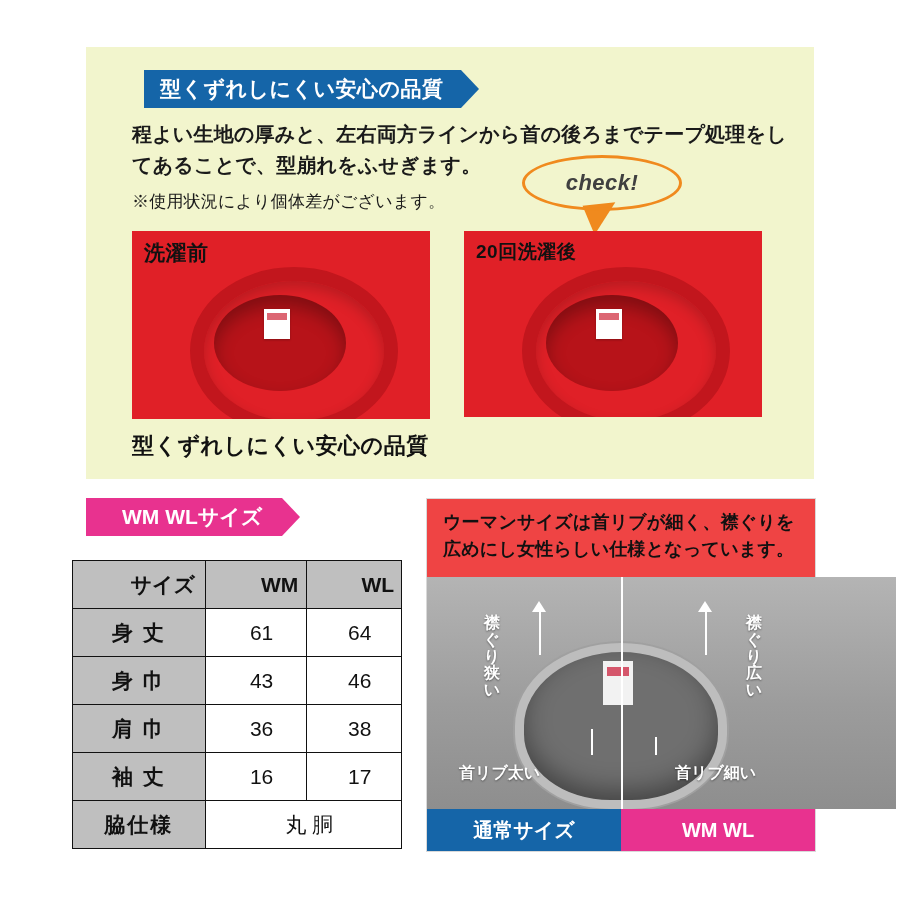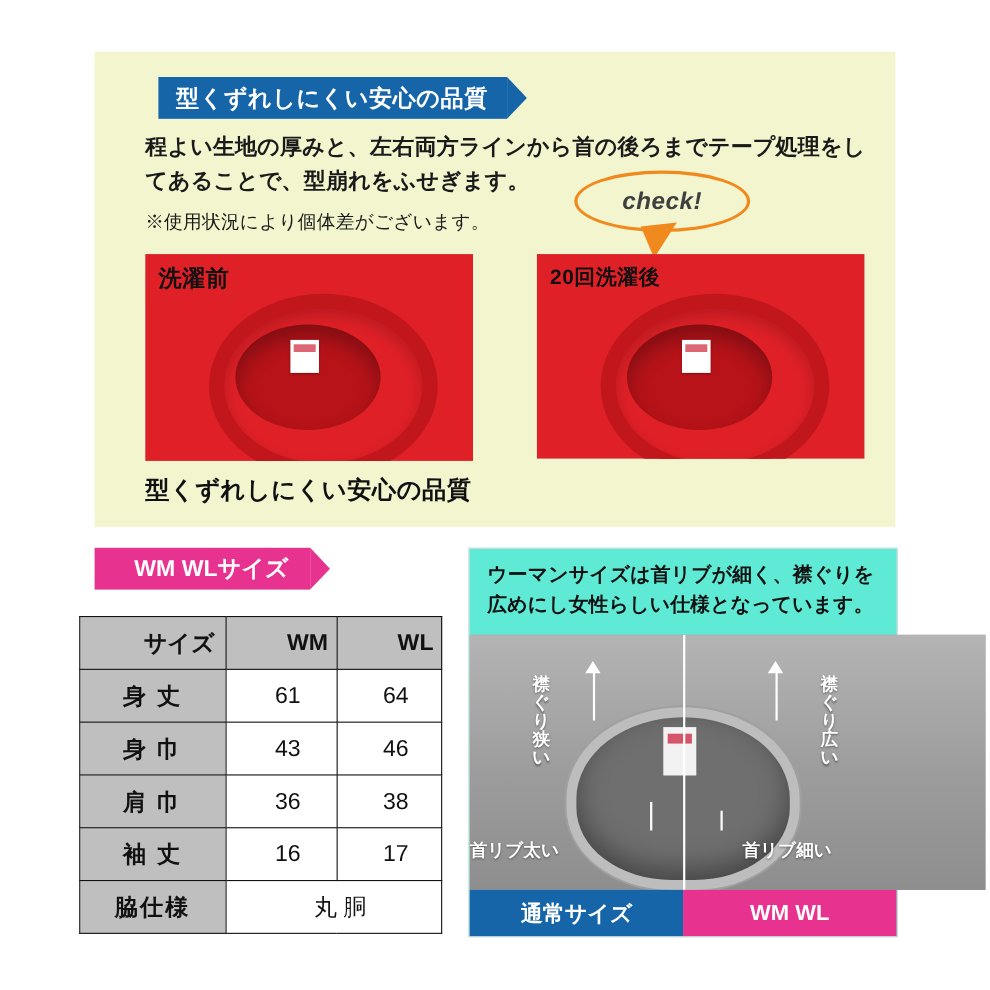--- a/index.html
+++ b/index.html
@@ -167,21 +167,20 @@
     left: 46px;
     top: 184px;
     width: 298px;
     height: 188px;
   }
   .photo-b {
     left: 378px;
     top: 184px;
     width: 298px;
     height: 186px;
-    margin-left: 24px;
   }
 
   .caption-bottom {
     position: absolute;
     left: 46px;
     top: 384px;
     font-size: 22px;
     font-weight: bold;
     letter-spacing: 0.5px;
     color: #111111;
@@ -244,21 +243,21 @@
     padding-left: 12px;
   }
 
   
   .right-block {
     position: absolute;
     left: 426px;
     top: 498px;
     width: 388px;
     height: 352px;
-    background: #5eead4;
+    background: #ef4444;
     border: 1px solid #d9d9d9;
   }
   .right-text {
     position: absolute;
     left: 16px;
     top: 10px;
     width: 358px;
     font-size: 18px;
     line-height: 1.5;
     font-weight: bold;
@@ -468,21 +467,21 @@
 
       <div class="arrow-line" style="left:112px; top:28px; width:2px; height:50px;"></div>
       <div class="arrow-line" style="left:105px; top:24px; width:0; height:0; border-left:7px solid transparent; border-right:7px solid transparent; border-bottom:11px solid #ffffff; background:transparent;"></div>
       <div class="vlabel" style="left:56px; top:38px;">襟ぐり狭い</div>
 
       <div class="arrow-line" style="left:278px; top:28px; width:2px; height:50px;"></div>
       <div class="arrow-line" style="left:271px; top:24px; width:0; height:0; border-left:7px solid transparent; border-right:7px solid transparent; border-bottom:11px solid #ffffff; background:transparent;"></div>
       <div class="vlabel" style="left:318px; top:38px;">襟ぐり広い</div>
 
       <div class="arrow-line" style="left:164px; top:152px; width:2px; height:26px;"></div>
-      <div class="hlabel" style="left:0; top:186px;">首リブ太い</div>
+      <div class="hlabel" style="left:32px; top:186px;">首リブ太い</div>
 
       <div class="arrow-line" style="left:228px; top:160px; width:2px; height:18px;"></div>
       <div class="hlabel" style="left:248px; top:186px;">首リブ細い</div>
     </div>
 
     <div class="bottom-bars">
       <div class="bar-left">通常サイズ</div>
       <div class="bar-right">WM WL</div>
     </div>
   </div>

